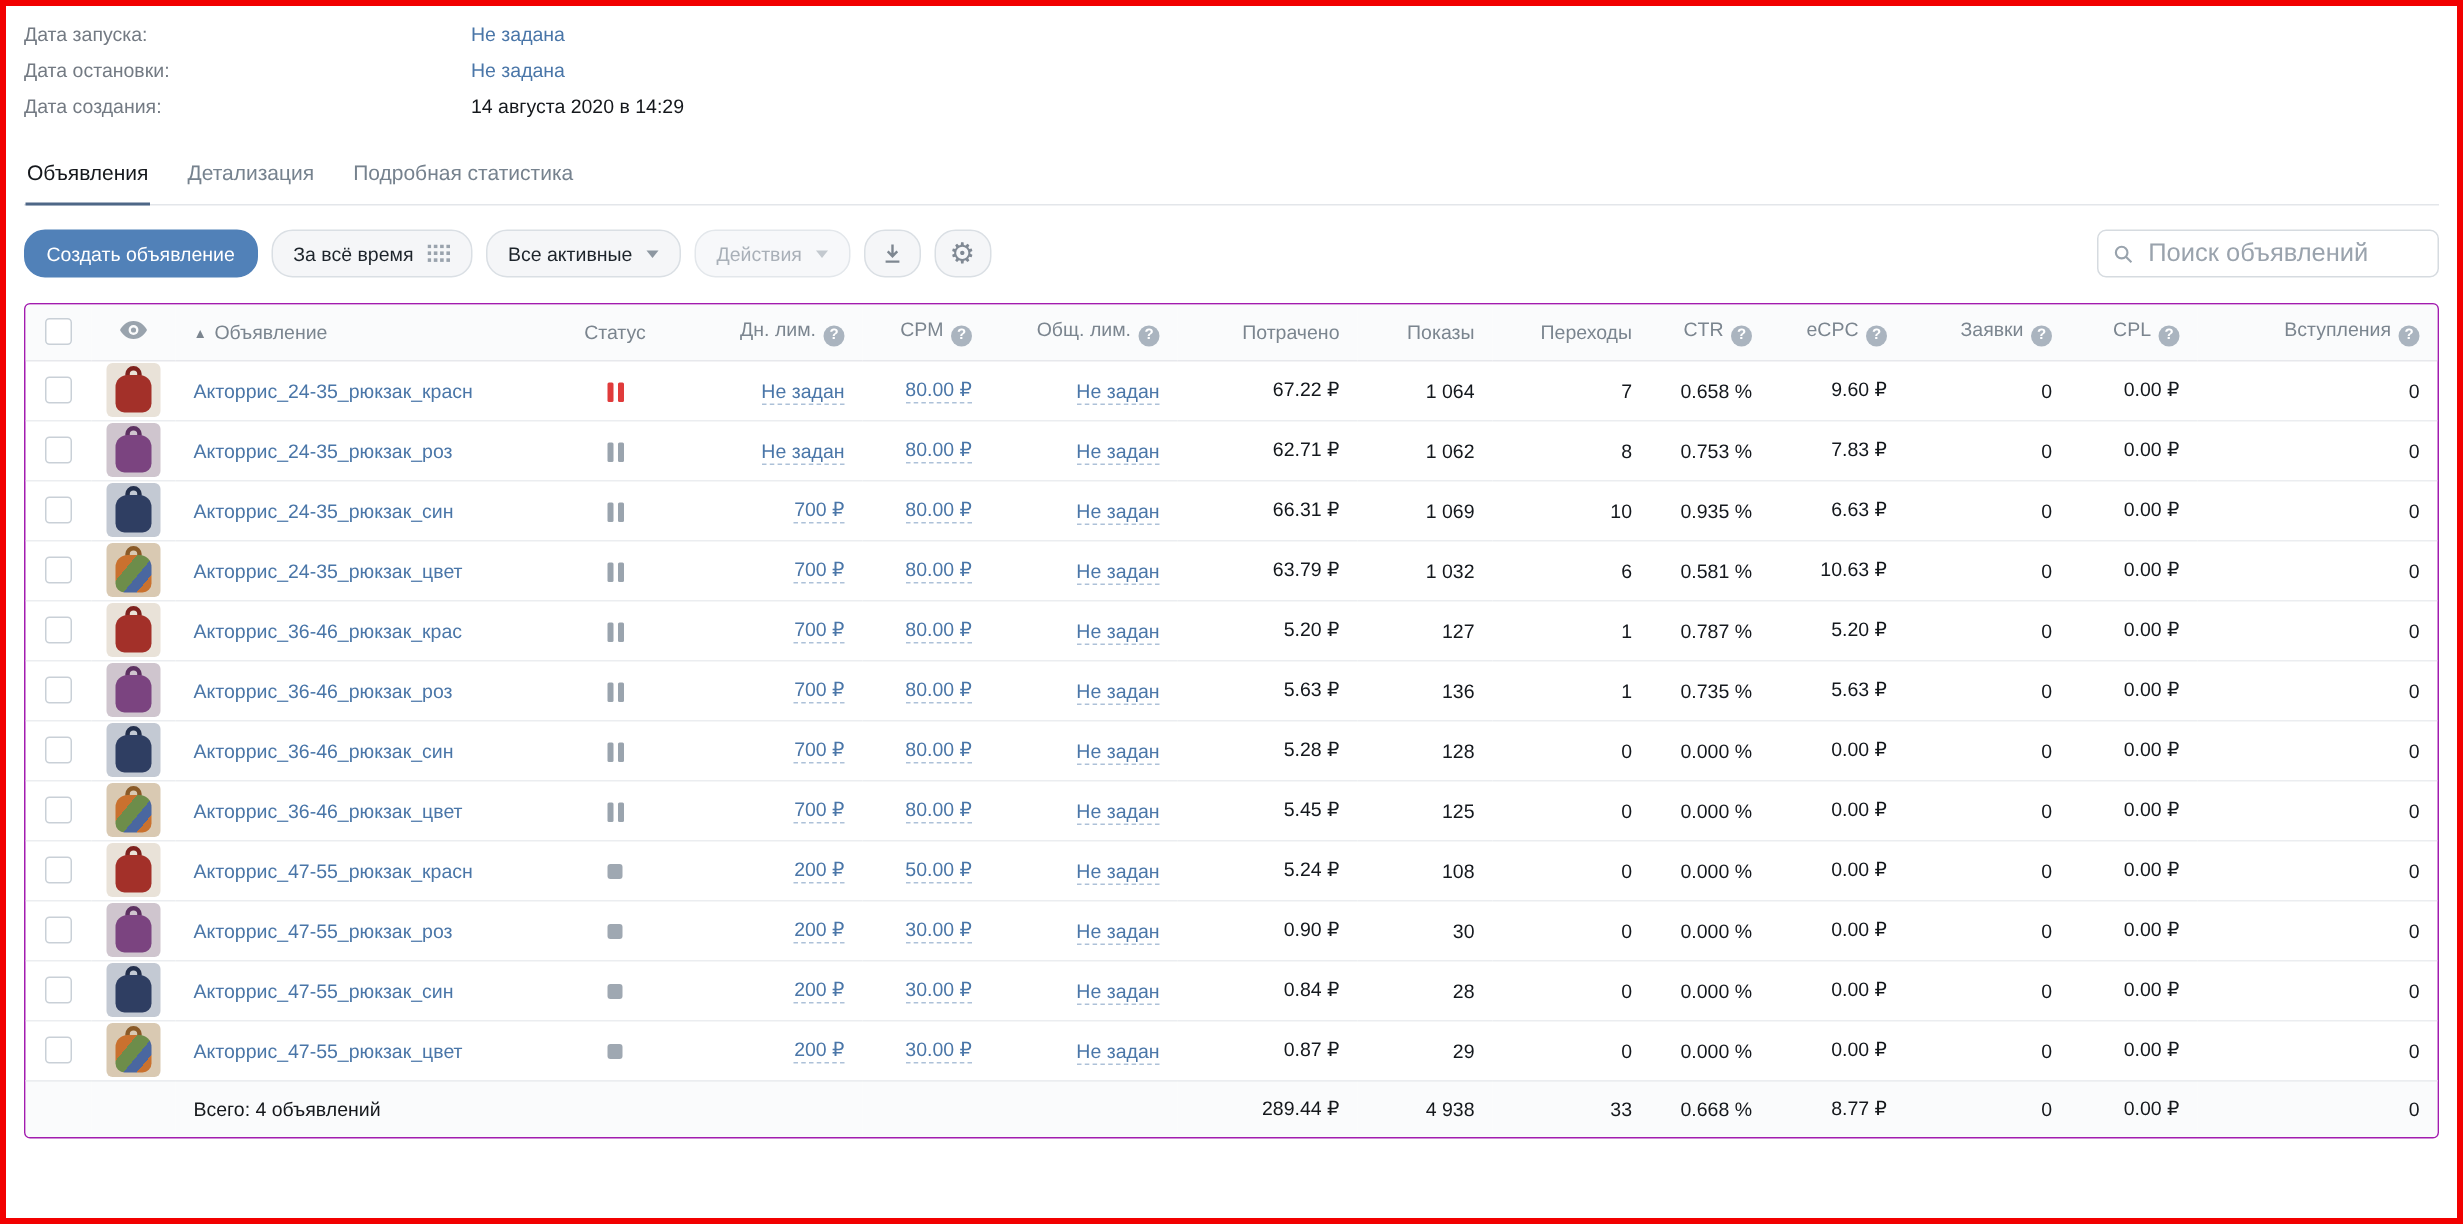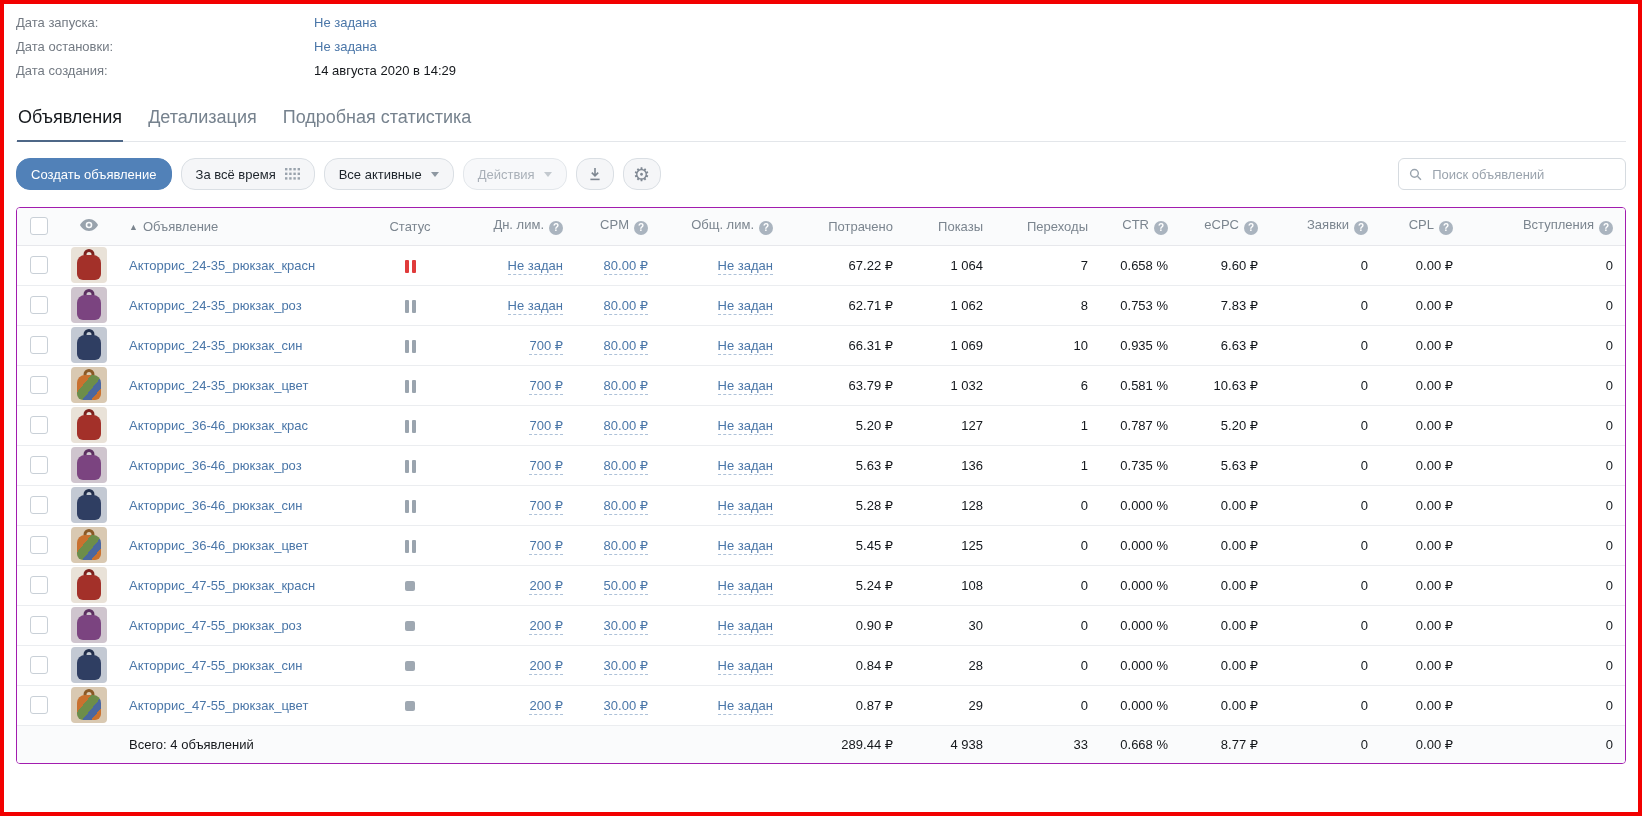--- a/index.html
+++ b/index.html
@@ -8,35 +8,35 @@
   .page{padding:6px 12px 0 12px;}
 
   
   .info-row{display:flex;height:24px;align-items:center;font-size:13px;}
   .info-label{width:298px;color:#737a83;}
   .info-value{color:#15181c;}
   .info-value.link{color:#4a76a8;cursor:pointer;}
 
   
   .tabs{margin-top:15px;border-bottom:1px solid #e3e6ea;display:flex;gap:24px;padding:0 1px;}
-  .tab{font-size:18px;color:#76828e;padding:10px 1px 13px 1px;position:relative;text-decoration:none;cursor:pointer;}
+  .tab{font-size:14px;color:#76828e;padding:10px 1px 13px 1px;position:relative;text-decoration:none;cursor:pointer;}
   .tab.active{color:#15181c;}
   .tab.active::after{content:"";position:absolute;left:0;right:0;bottom:-1px;height:2px;background:#4e6787;}
 
   
   .toolbar{margin-top:16px;display:flex;gap:9px;align-items:center;}
   .btn{height:32px;padding:0 14px;font-size:13px;border:1px solid #dadfe4;background:#f5f6f8;border-radius:14px;color:#1d242b;display:inline-flex;align-items:center;gap:9px;cursor:pointer;white-space:nowrap;}
   .btn-primary{background:#5181b8;border-color:#5181b8;color:#fff;}
   .btn-disabled{color:#a9b0b8;background:#f7f8fa;border-color:#e3e7eb;cursor:default;}
   .btn-icon{width:38px;padding:0;justify-content:center;}
   .caret{width:0;height:0;border-left:4px solid transparent;border-right:4px solid transparent;border-top:5px solid #8d97a1;}
   .btn-disabled .caret{border-top-color:#c3c9cf;}
   .gear-glyph{font-size:19px;color:#808994;line-height:1;}
   .search{margin-left:auto;width:228px;height:32px;box-sizing:border-box;border:1px solid #d6dbe0;border-radius:6px;display:flex;align-items:center;padding:0 10px;gap:8px;background:#fff;}
-  .search input{border:0;outline:0;font-size:13px;width:100%;color:#222;background:transparent;font-family:inherit;}
+  .search input{border:0;outline:0;font-size:17px;width:100%;color:#222;background:transparent;font-family:inherit;}
   .search input::placeholder{color:#9aa3ad;}
 
   
   .card{margin-top:17px;border:1px solid #a21caf;border-radius:4px;overflow:hidden;background:#fff;}
   table{width:100%;border-collapse:collapse;table-layout:fixed;font-size:13px;}
   th,td{box-sizing:border-box;padding:0 12px;}
   thead th{height:37px;background:#fafbfc;color:#7b858f;font-weight:400;border-bottom:1px solid #e7e8ec;text-align:left;}
   tbody td{height:40px;border-bottom:1px solid #ebedf0;color:#14181d;}
   tfoot td{height:38px;background:#fafbfc;color:#15181c;}
   .num{text-align:right;}

